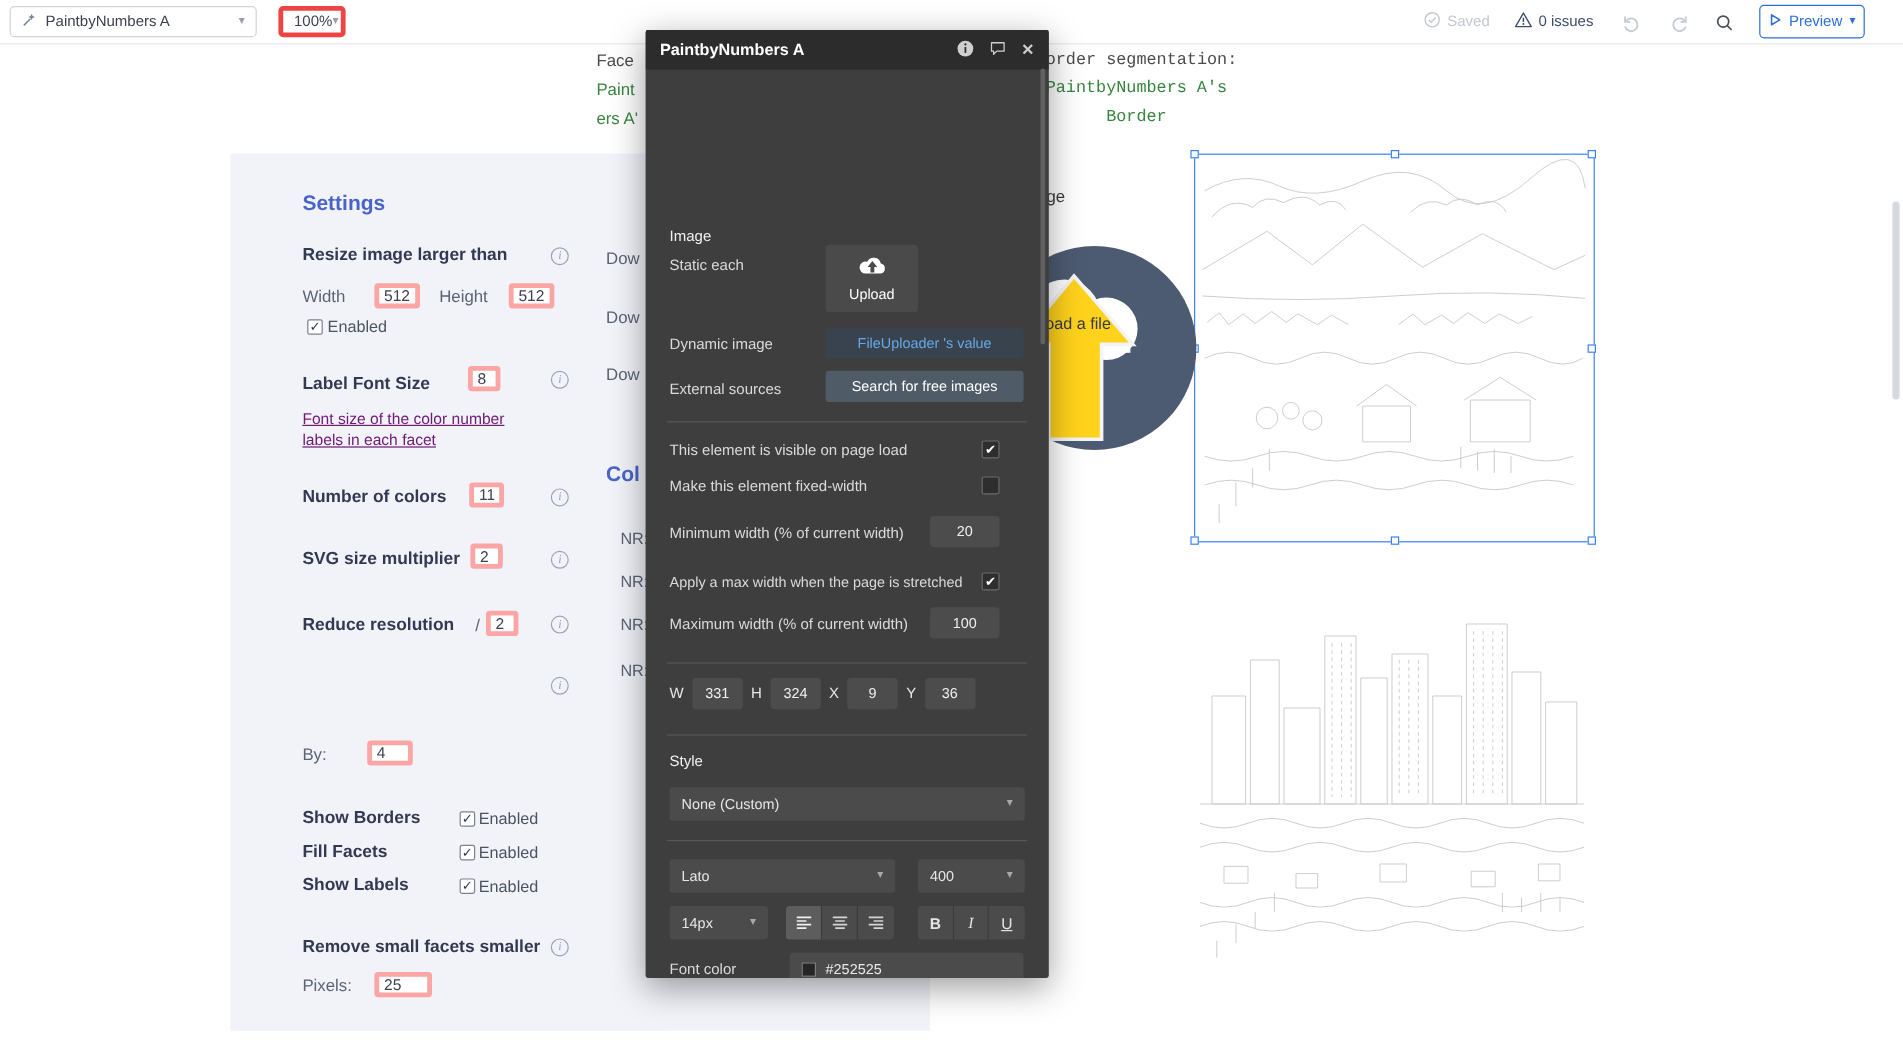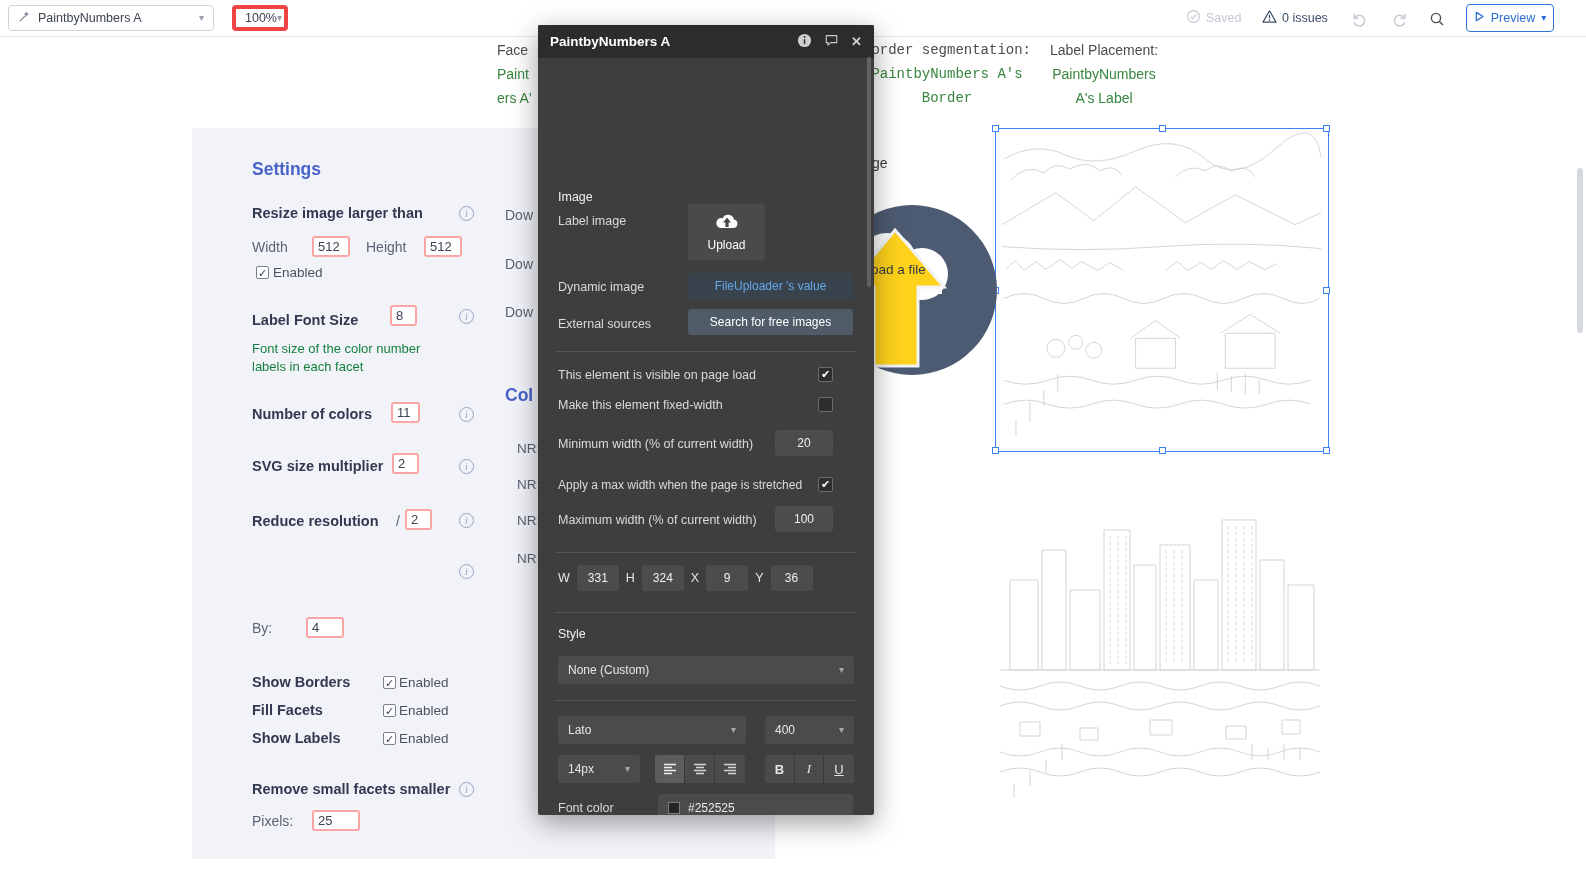--- a/index.html
+++ b/index.html
@@ -28,22 +28,22 @@
                align-items:center;justify-content:center;gap:6px;box-sizing:border-box;}
 
   
   .c-col{position:absolute;top:38px;text-align:center;font-size:14px;line-height:24px;z-index:1;}
   .c-label{color:#4c4c4c;}
   .c-val{color:#37853e;}
   .settings-bg{position:absolute;left:192px;top:128px;width:583px;height:731px;background:#f1f3f9;z-index:0;}
   .s-head{position:absolute;font-size:17.5px;font-weight:700;color:#4a63c9;z-index:1;}
   .s-lblb{position:absolute;font-size:14.5px;font-weight:700;color:#323950;z-index:1;}
   .s-lbl{position:absolute;font-size:14px;color:#5b6374;z-index:1;}
-  .s-help{position:absolute;font-size:13px;color:#15803d;line-height:18px;z-index:1;}
-  .inp{position:absolute;height:21px;border:2px solid #fca5a5;border-radius:3px;background:#fff;
+  .s-help{position:absolute;font-size:13px;color:#701a75;line-height:18px;z-index:1;text-decoration:underline;}
+  .inp{position:absolute;height:21px;border:4px solid #fca5a5;border-radius:3px;background:#fff;
        font-family:"Liberation Sans",sans-serif;font-size:13px;color:#3c4250;padding:0 4px;
        box-sizing:border-box;z-index:1;}
   .cb{position:absolute;width:13px;height:13px;background:#fff;border:1px solid #7a8191;border-radius:2px;
       color:#343b4e;font-size:11px;line-height:12px;text-align:center;z-index:1;box-sizing:border-box;}
   .info{position:absolute;width:15px;height:15px;border-radius:50%;border:1.5px solid #9aa3bd;color:#9aa3bd;
         font-size:10px;display:flex;align-items:center;justify-content:center;
         font-family:"Liberation Serif",serif;font-style:italic;box-sizing:border-box;z-index:1;}
   .frag{position:absolute;z-index:1;}
 
   
@@ -183,25 +183,20 @@
   <div class="c-col" style="left:497px;width:60px;text-align:left;">
     <div class="c-label">Face</div>
     <div class="c-val">Paint</div>
     <div class="c-val">ers A'</div>
   </div>
   <div class="c-col" style="left:850px;width:194px;font-family:Liberation Mono, monospace;">
     <div class="c-label">Border segmentation:</div>
     <div class="c-val">PaintbyNumbers A's</div>
     <div class="c-val">Border</div>
   </div>
-  <div class="c-col" style="left:1007px;width:194px;">
-    <div class="c-label">Label Placement:</div>
-    <div class="c-val">PaintbyNumbers</div>
-    <div class="c-val">A's Label</div>
-  </div>
 
   <div class="settings-bg"></div>
 
   <div class="s-head" style="left:252px;top:159px;">Settings</div>
 
   <div class="s-lblb" style="left:252px;top:205px;">Resize image larger than</div>
   <div class="info" style="left:459px;top:206px;">i</div>
 
   <div class="s-lbl" style="left:252px;top:239px;">Width</div>
   <input class="inp" style="left: 312px; top: 236px; width: 38px;" value="512">
@@ -348,21 +343,21 @@
             </svg>
         </span>
         <span style="color:#cfcfcf;font-size:13px;font-weight:700;">✕</span>
       </span>
     </div>
 
 
     <div class="p-body">
       <div class="p-sec" style="left:20px;top:99px;">Image</div>
 
-      <div class="p-lbl" style="left:20px;top:123px;">Label image</div>
+      <div class="p-lbl" style="left:20px;top:123px;">Static each</div>
       <div class="upload-btn">
         <span>
           <svg width="26" height="20" viewBox="0 0 26 20">
               <path d="M7.5 16 a5 5 0 1 1 1.2-9.8 A6 6 0 0 1 20 7.5 a4.3 4.3 0 0 1 -0.6 8.5 Z" fill="#ffffff"></path>
               <polygon points="13,5.5 17,10.5 14.6,10.5 14.6,15 11.4,15 11.4,10.5 9,10.5" fill="#4a4a4a"></polygon>
             </svg>
         </span>
         <span>Upload</span>
       </div>
 

